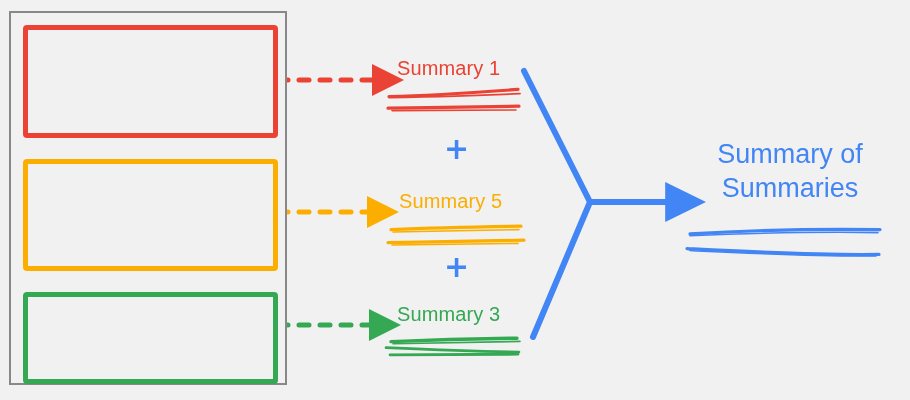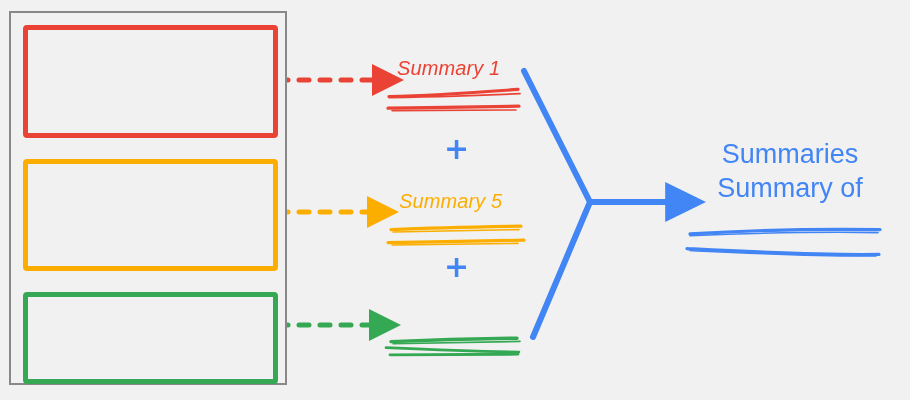--- a/index.html
+++ b/index.html
@@ -46,21 +46,20 @@
   .group-red   { left: 12px; top: 12px;  width: 255px; height: 113px; border: 5px solid #ea4335; }
   .group-amber { left: 12px; top: 146px; width: 255px; height: 112px; border: 5px solid #fbae00; }
   .group-green { left: 12px; top: 279px; width: 255px; height: 92px;  border: 5px solid #34a853; }
 
   .summary-label {
     position: absolute;
     font-size: 20px;
     font-weight: 400;
     letter-spacing: 0.1px;
     white-space: nowrap;
-    font-style: italic;
   }
   .lbl-1 { left: 397px; top: 57px;  color: #ea4335; }
   .lbl-2 { left: 399px; top: 190px; color: #fbae00; }
   .lbl-3 { left: 397px; top: 303px; color: #34a853; }
 
   .plus-sign {
     position: absolute;
     color: #4285f4;
     font-size: 30px;
     font-weight: 700;
@@ -182,22 +181,23 @@
   </svg>
 
   <div class="doc-container">
     <div class="doc-group group-red"></div>
     <div class="doc-group group-amber"></div>
     <div class="doc-group group-green"></div>
   </div>
 
   <div class="summary-label lbl-1">Summary 1</div>
   <div class="summary-label lbl-2">Summary 5</div>
+  <div class="summary-label lbl-3">Summary 3</div>
 
   <div class="plus-sign plus-1">+</div>
   <div class="plus-sign plus-2">+</div>
 
   <div class="final-title">
+    <span>Summary of</span>
     <span>Summaries</span>
-    <span>Summary of</span>
   </div>
 
 </div>
 
 </body></html>

